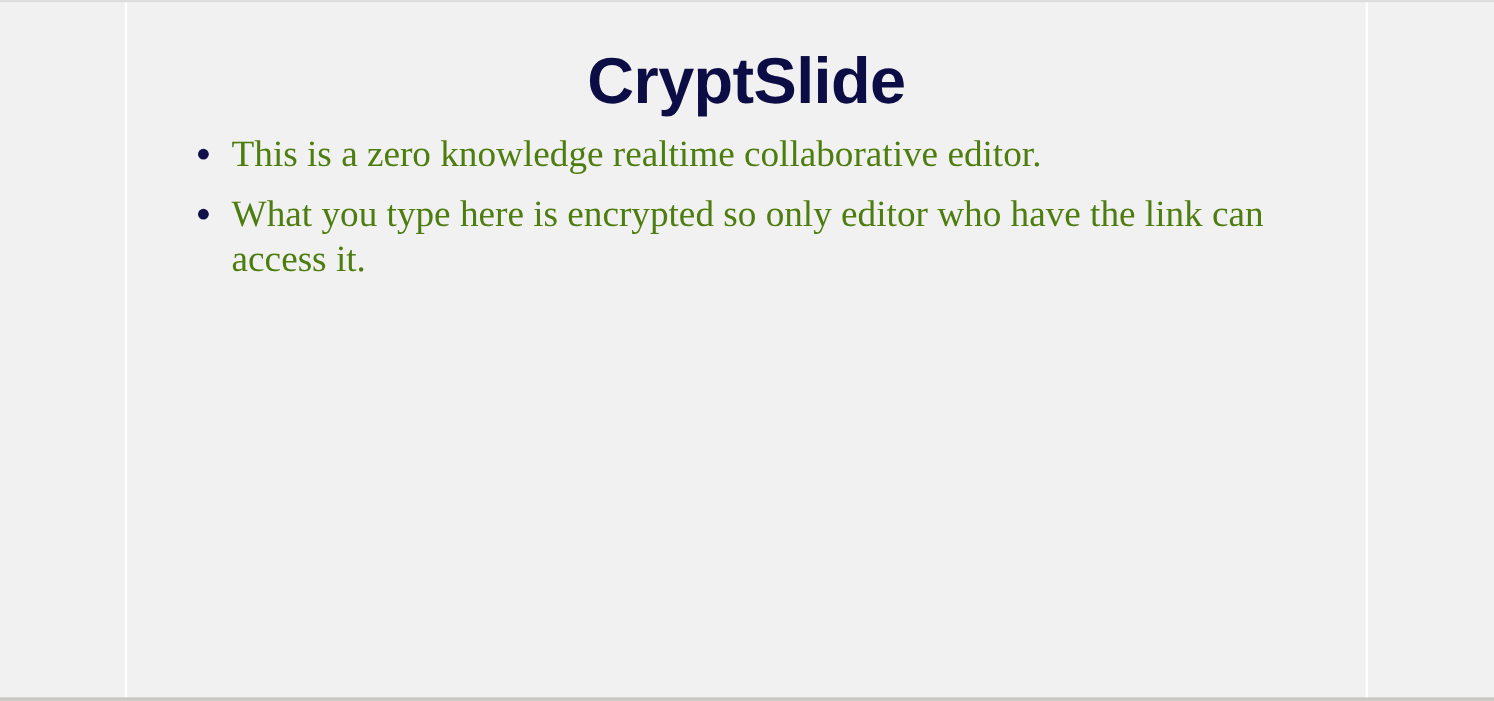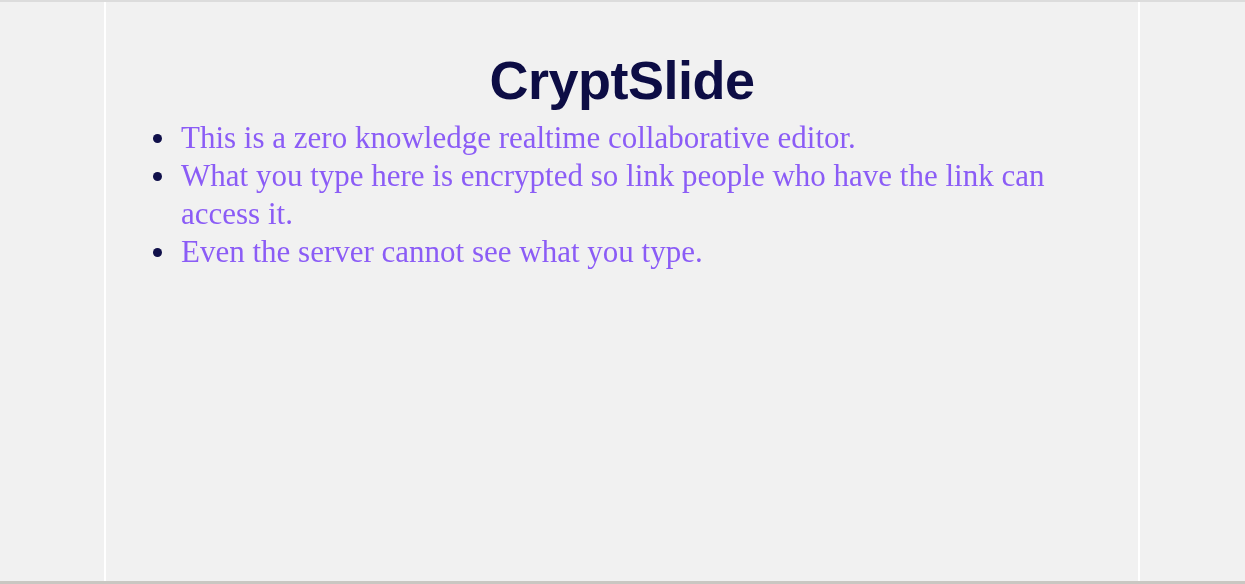--- a/index.html
+++ b/index.html
@@ -46,21 +46,21 @@
     background: #f1f1f1;
     box-sizing: border-box;
     border-left: 2px solid #ffffff;
     border-right: 2px solid #ffffff;
   }
 
   #slide-inner {
     position: absolute;
     left: 0;
     right: 0;
-    top: 12px;
+    top: 0;
     padding: 0;
   }
 
   #slide-title {
     margin: 0;
     padding: 38px 10px 0 10px;
     text-align: center;
     font-family: "Liberation Sans", "DejaVu Sans", sans-serif;
     font-weight: bold;
     font-size: 54px;
@@ -70,25 +70,25 @@
   }
 
   #slide-bullets {
     margin: 10px 0 0 0;
     padding: 0 60px 0 40px;
     list-style: none;
   }
 
   .bullet-item {
     position: relative;
-    margin: 0;
+    margin: 12px;
     padding: 0 0 0 35px;
     font-size: 31px;
     line-height: 38px;
-    color: #8b5cf6;
+    color: #4d7c0f;
     font-family: "Liberation Serif", "DejaVu Serif", serif;
   }
 
   .bullet-marker {
     position: absolute;
     left: 7px;
     top: 15px;
     width: 9px;
     height: 9px;
     border-radius: 50%;
@@ -114,26 +114,22 @@
 
       <ul id="slide-bullets">
 
         <li class="bullet-item">
           <span class="bullet-marker"></span>
           <span class="bullet-text">This is a zero knowledge realtime collaborative editor.</span>
         </li>
 
         <li class="bullet-item">
           <span class="bullet-marker"></span>
-          <span class="bullet-text">What you type here is encrypted so link people who have the link can access it.</span>
+          <span class="bullet-text">What you type here is encrypted so only editor who have the link can access it.</span>
         </li>
 
-        <li class="bullet-item">
-          <span class="bullet-marker"></span>
-          <span class="bullet-text">Even the server cannot see what you type.</span>
-        </li>
 
 
       </ul>
     </div>
   </div>
 
 </div>
 
 </body></html>

